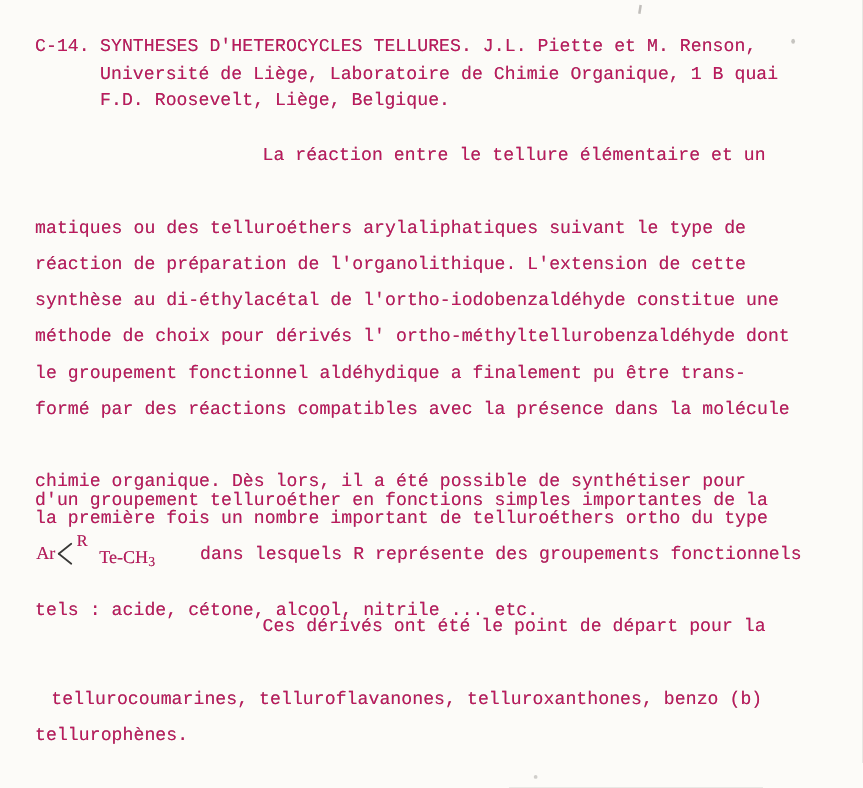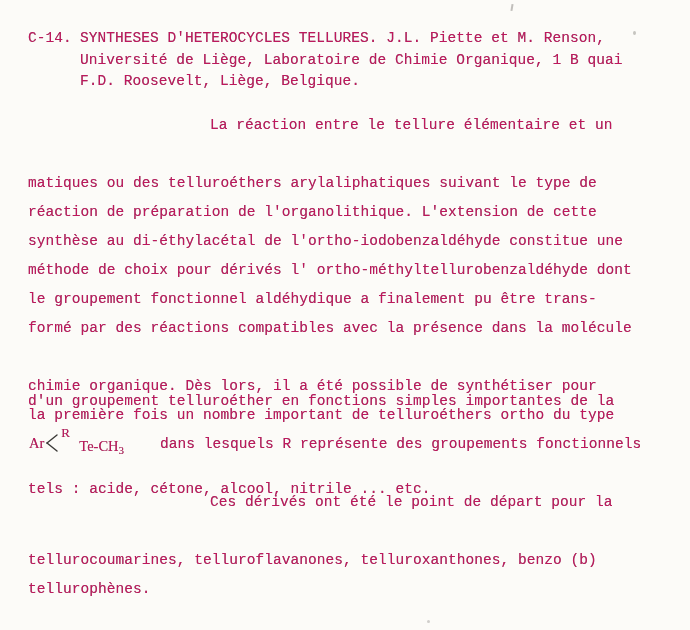--- a/index.html
+++ b/index.html
@@ -30,21 +30,21 @@
   .b5{left:28px;top:263px;}
   .b6{left:28px;top:292px;}
   .b7{left:28px;top:321px;}
   .b8{left:28px;top:350px;margin-top:44px;}
   .b9{left:28px;top:379px;}
   .b10{left:28px;top:408px;}
   .b11{left:160px;top:437px;}
   .b12{left:28px;top:466px;margin-top:16px;}
   .b13{left:210px;top:495px;}
   .b14{left:28px;top:524px;}
-  .b15{left:28px;top:553px;}
+  .b15{left:41px;top:553px;}
   .b16{left:28px;top:582px;}
 
   
   .formula{position:absolute;left:29px;top:426px;display:flex;align-items:center;font-family:Liberation Serif, serif;}
   .f-ar{line-height:15px;padding-top:3px;}
   .f-bracket{display:block;margin:2px 1px 0 1px;}
   .f-bracket line{stroke:#3a3937;stroke-width:1.4;stroke-linecap:round;}
   .f-stack{display:flex;flex-direction:column;}
   .f-r{line-height:13px;font-size:13px;margin-left:1px;}
   .f-te{line-height:15px;margin-left:19px;}

